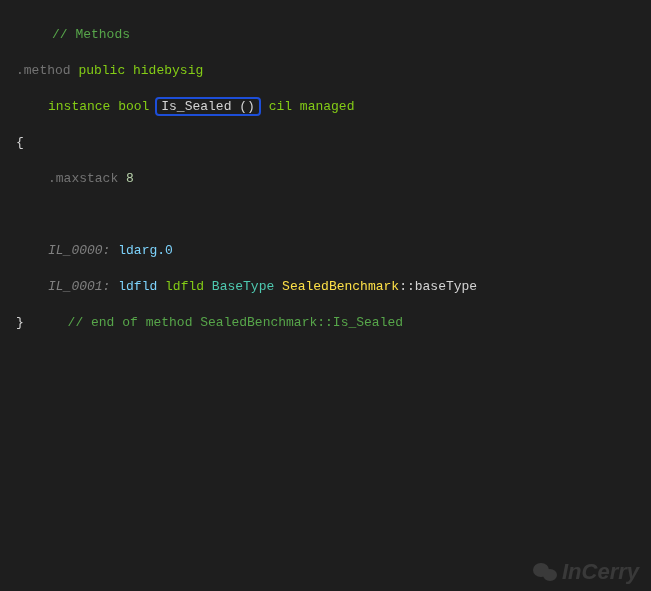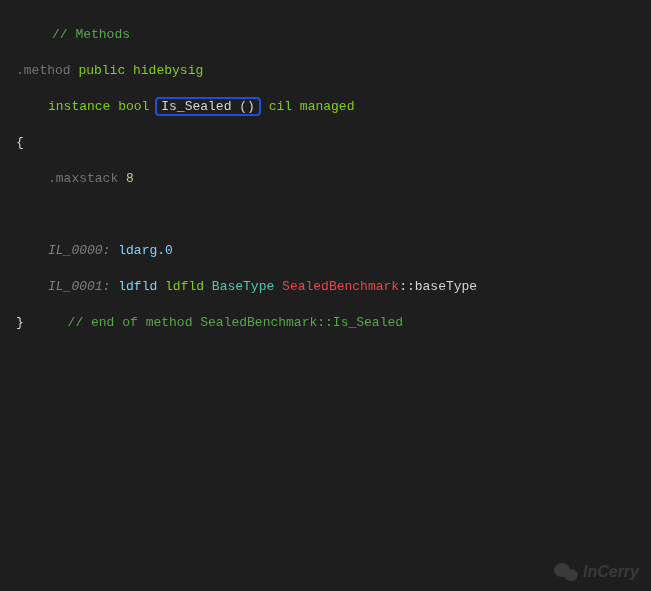--- a/index.html
+++ b/index.html
@@ -18,39 +18,39 @@
   .code-container {
     padding: 8px 0 8px 16px;
     white-space: pre;
   }
   .comment { color: #57a64a; margin-left: 36px; }
   .keyword { color: #84cc16; }
   .directive { color: #737373; }
   .instruction { color: #7dd3fc; }
   .label { color: #808080; font-style: italic; }
   .type { color: #4ec9b0; }
-  .type-dim { color: #ef4444; }
+  .type-dim { color: #fde047; }
   .number { color: #b5cea8; }
   .plain { color: #d4d4d4; }
   .brace { color: #d4d4d4; }
   
   .highlight-box {
     border: 2px solid #1d4ed8;
     border-radius: 4px;
     padding: 0 4px;
     margin-left: -2px;
   }
   
   .watermark {
     position: absolute;
     right: 12px;
     bottom: 8px;
     color: rgba(255,255,255,0.12);
     font-family: Arial, sans-serif;
-    font-size: 16px;
+    font-size: 22px;
     font-style: italic;
     font-weight: bold;
     display: flex;
     align-items: center;
     gap: 4px;
   }
   .watermark svg {
     opacity: 0.12;
   }
   .line { display: block; }

